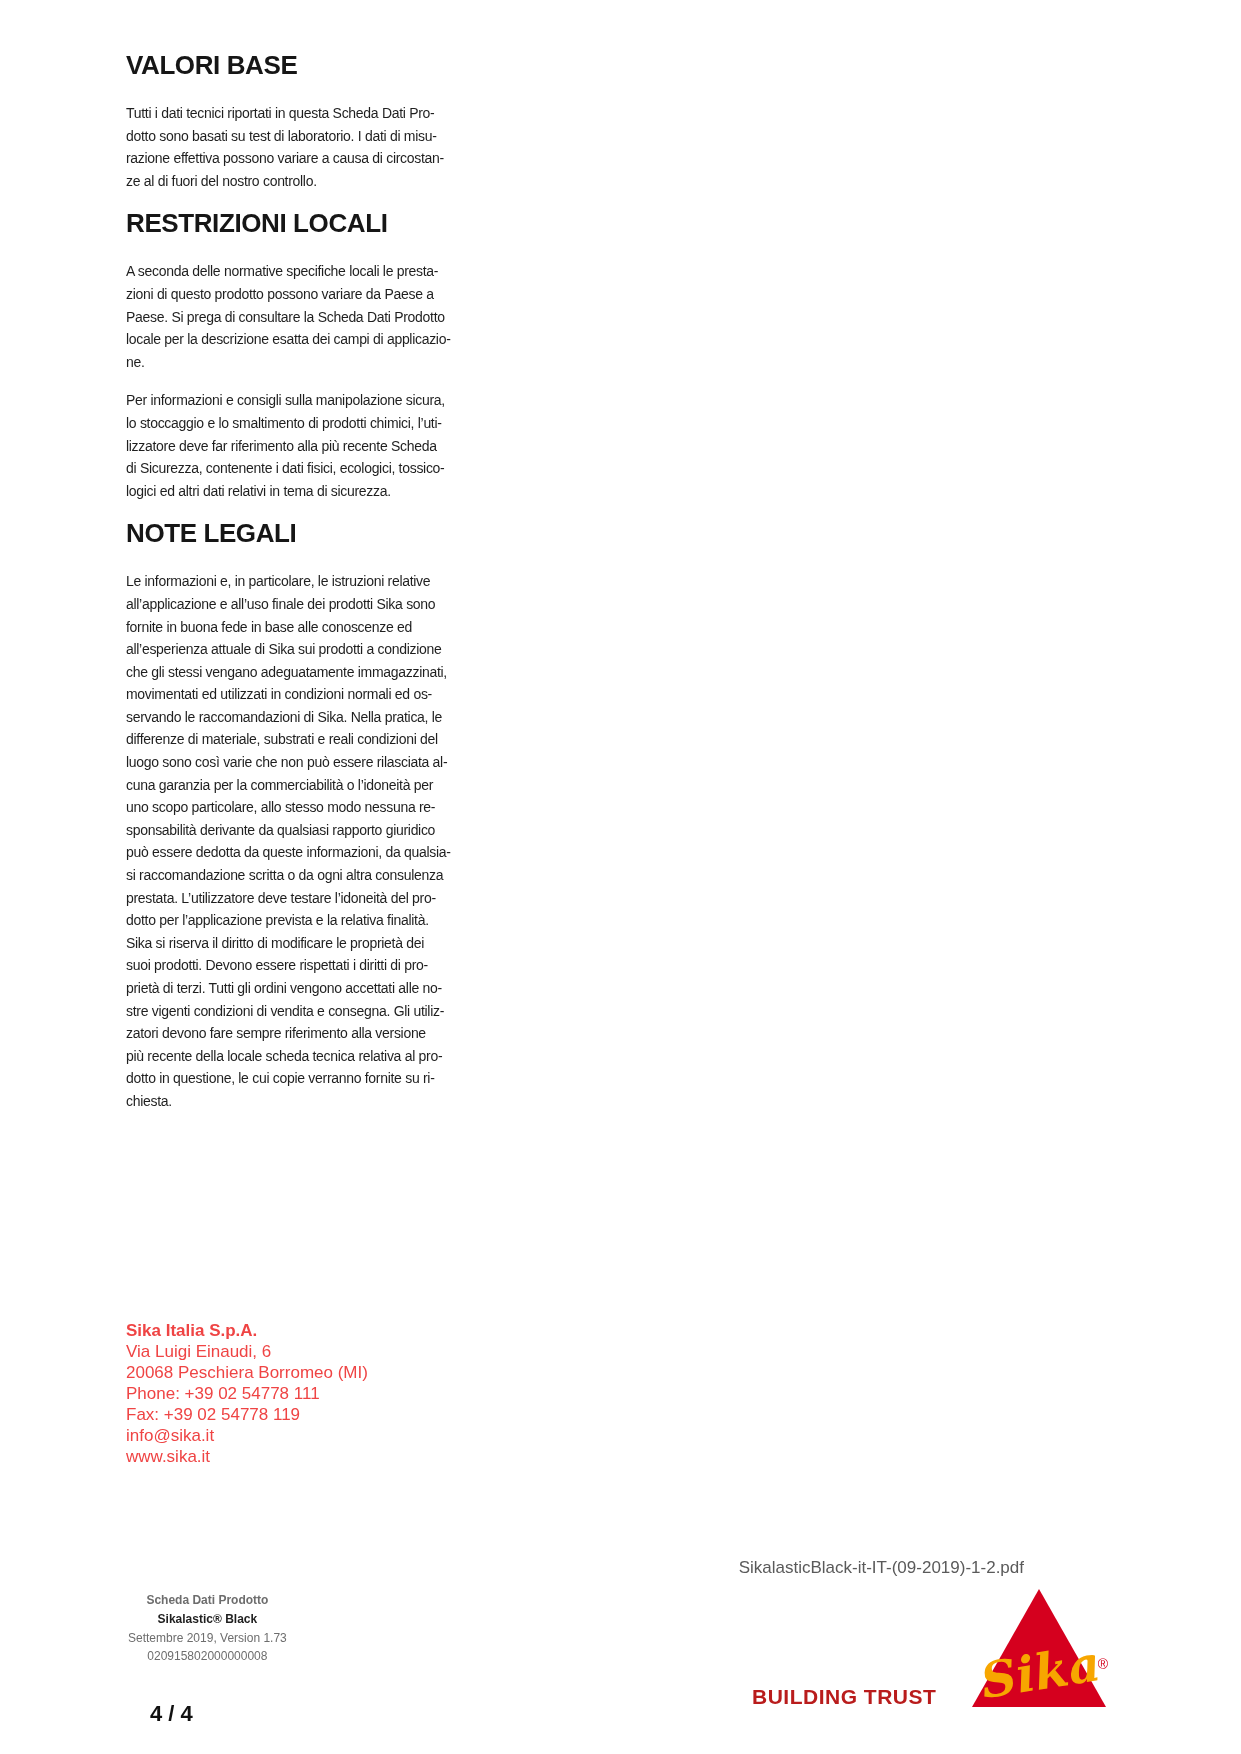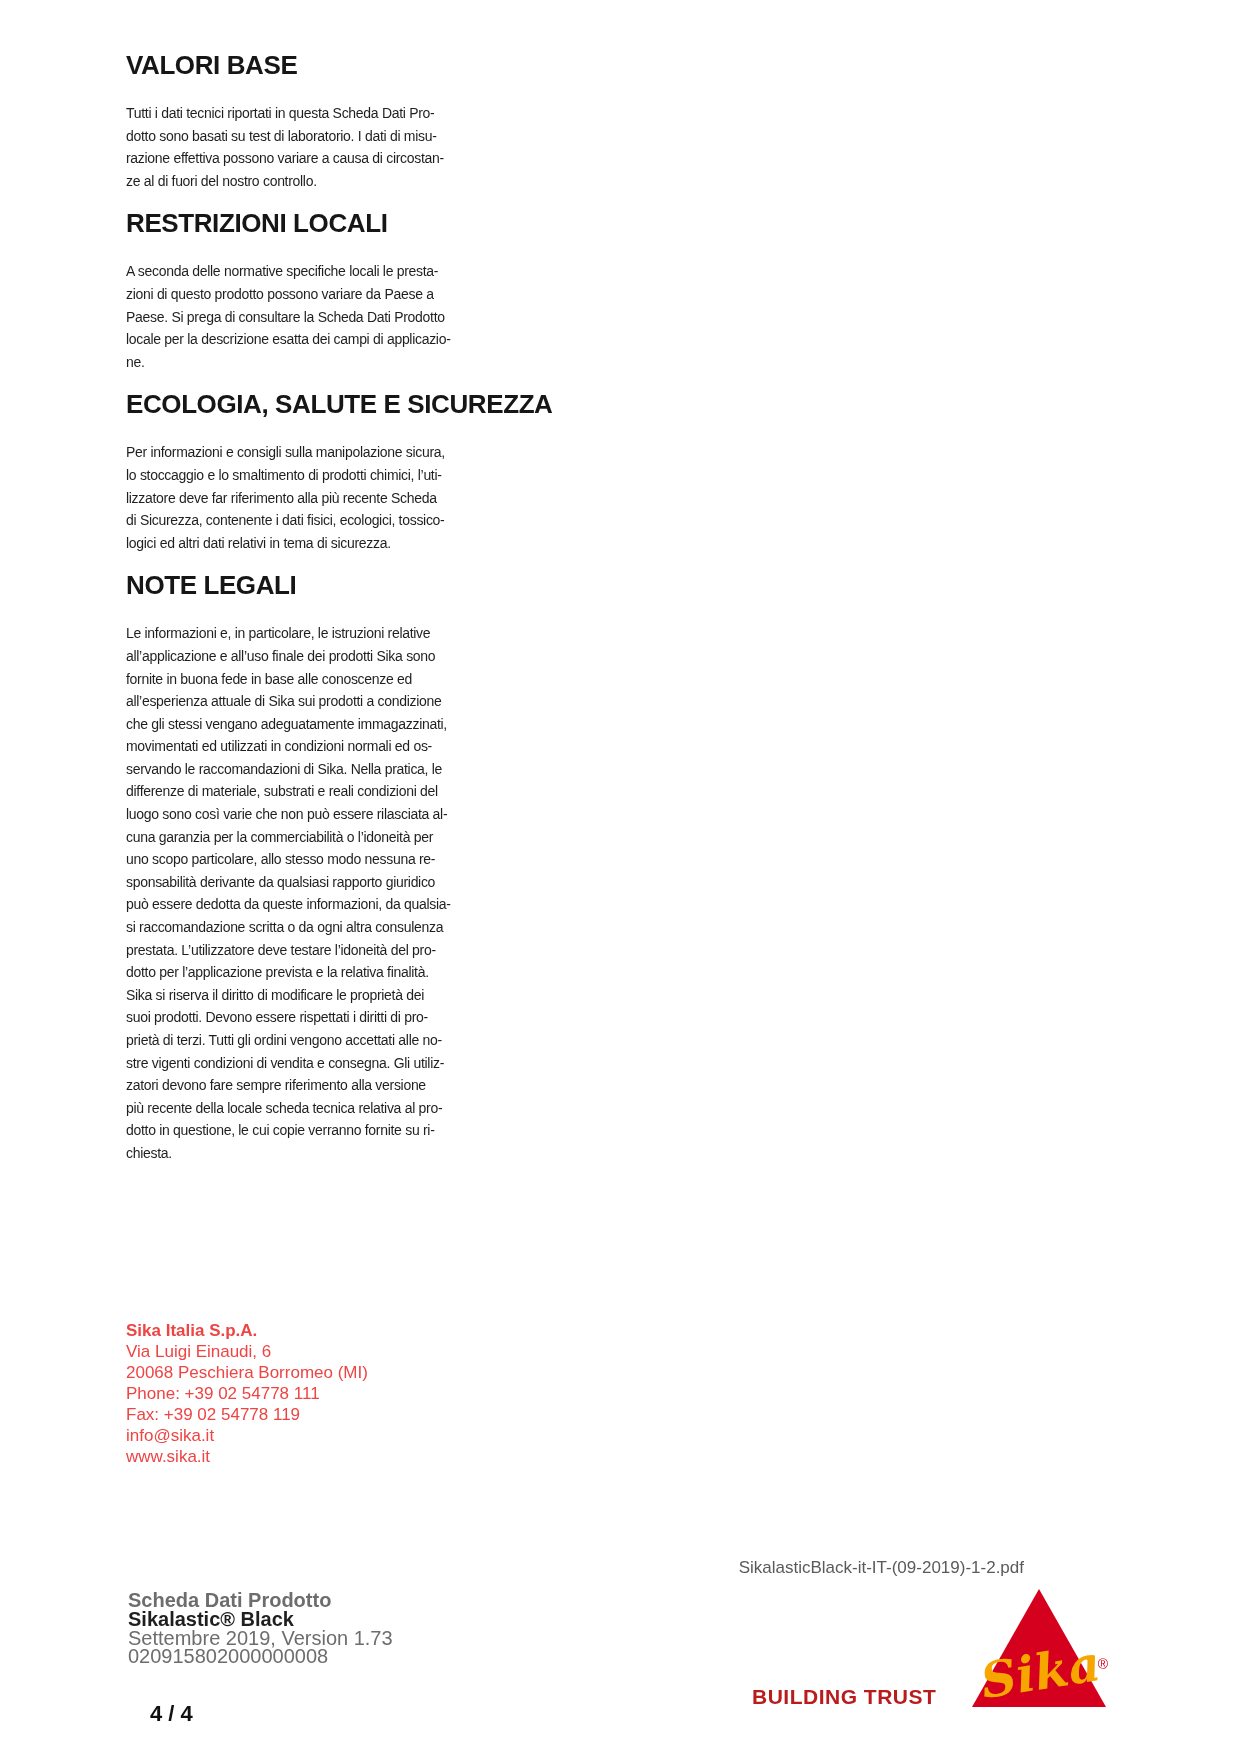--- a/index.html
+++ b/index.html
@@ -44,23 +44,24 @@
     color: #ef4444;
   }
   .contact .company { font-weight: 700; }
   .contact .addr { white-space: pre-line; }
   .contact .link { display: block; }
   
   .footer-meta {
     position: absolute;
     left: 128px;
     top: 1591px;
-    font-size: 20px;
+    font-size: 12px;
     line-height: 18.8px;
     color: #6d6d6d;
+    text-align: center;
   }
   .footer-meta .doc-type { font-weight: 700; }
   .footer-meta .product { font-weight: 700; color: #1f1f1f; }
   .page-number {
     position: absolute;
     left: 150px;
     top: 1701px;
     font-size: 22px;
     line-height: 26px;
     font-weight: 700;
@@ -106,21 +107,20 @@
     </section>
     <section>
       <h2>RESTRIZIONI LOCALI</h2>
       <p>A seconda delle normative specifiche locali le presta-
 zioni di questo prodotto possono variare da Paese a
 Paese. Si prega di consultare la Scheda Dati Prodotto
 locale per la descrizione esatta dei campi di applicazio-
 ne.</p>
     </section>
     <section>
-      <h2>ECOLOGIA, SALUTE E SICUREZZA</h2>
       <p>Per informazioni e consigli sulla manipolazione sicura,
 lo stoccaggio e lo smaltimento di prodotti chimici, l’uti-
 lizzatore deve far riferimento alla più recente Scheda
 di Sicurezza, contenente i dati fisici, ecologici, tossico-
 logici ed altri dati relativi in tema di sicurezza.</p>
     </section>
     <section>
       <h2>NOTE LEGALI</h2>
       <p>Le informazioni e, in particolare, le istruzioni relative
 all’applicazione e all’uso finale dei prodotti Sika sono

